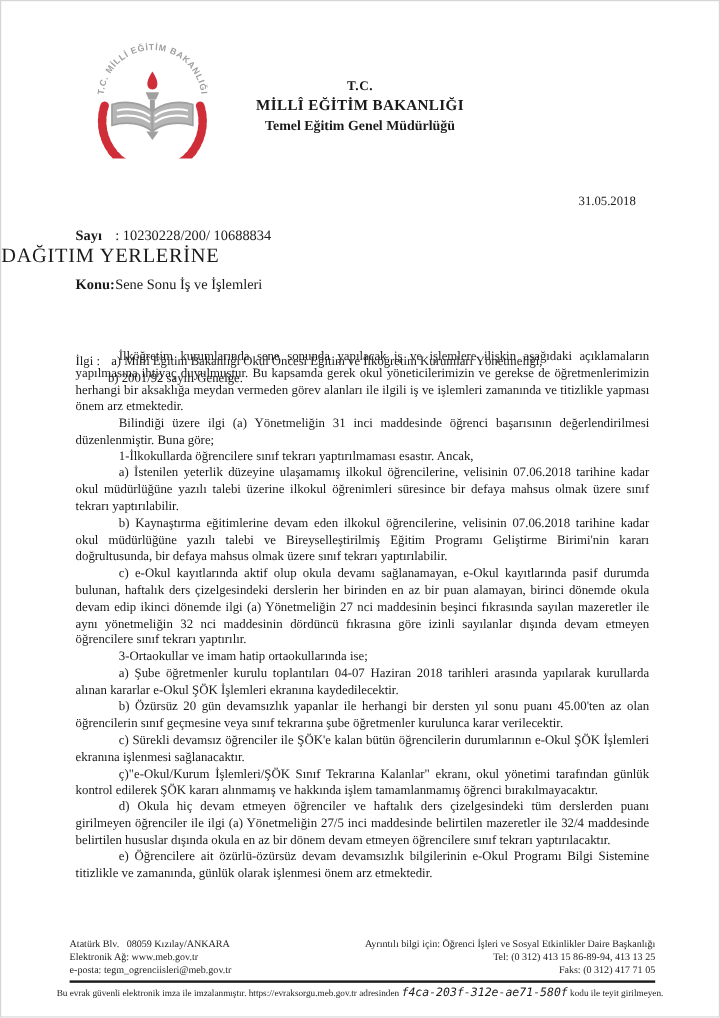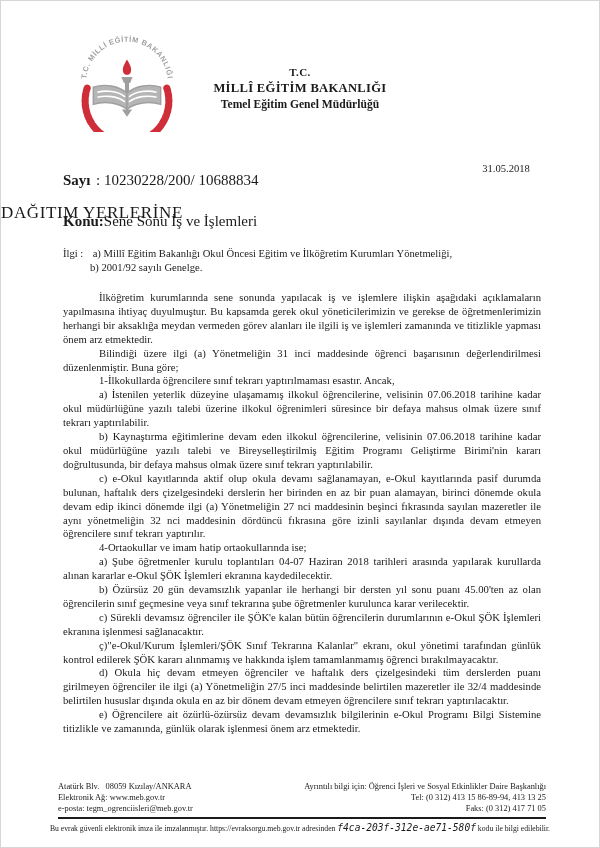--- a/index.html
+++ b/index.html
@@ -12,29 +12,29 @@
     font-family:"Liberation Serif", serif; color:var(--text);
     overflow:hidden;
   }
   
   .logo{position:absolute; left:72px; top:33px; width:108px; height:98px;}
   .letterhead{position:absolute; left:0; right:0; top:42px; text-align:center; font-weight:bold; line-height:1;margin-top:24px;}
   .lh1{font-size:11px; letter-spacing:.4px;}
   .lh2{font-size:12.6px; margin-top:4px; letter-spacing:.3px;}
   .lh3{font-size:11.6px; margin-top:4px;}
   
-  .meta{position:absolute; left:62px; top:146px; font-size:15px; line-height:13.5px; white-space:pre;}
+  .meta{position:absolute; left:62px; top:162px; font-size:12px; line-height:13.5px; white-space:pre;}
   .meta .lbl{font-weight:bold; display:inline-block; min-width:33px;}
   .date{position:absolute; left:462px; top:146px; width:86px; text-align:center; font-size:10.6px;margin-top:16px;}
   
   .recipient{position:absolute; left:0; right:0; top:202px; text-align:left; font-size:17px; letter-spacing:.6px;}
   
   .ilgi{position:absolute; left:62px; top:246px; font-size:10.6px; line-height:13.5px;}
   .ilgi .row2{padding-left:27px;}
-  .ilgi .lbl{display:inline-block; min-width:27px;}
+  .ilgi .lbl{display:inline-block; min-width:27px;margin-top:48px;}
   
   .body{position:absolute; left:62px; top:290px; width:478px; font-size:10.7px; line-height:13.9px; text-align:justify;}
   .body p{margin:0; text-indent:36px;}
   
   .footer{position:absolute; left:57px; top:781px; width:488px; display:flex; justify-content:space-between; font-size:8.4px; line-height:10.8px;}
   .footer .col-left div{white-space:pre-wrap;}
   .footer .col-right{text-align:right;margin-left:36px;}
   .rule{position:absolute; left:57px; top:816px; width:488px; border-top:2.4px solid var(--rule);}
   .verify{position:absolute; left:0; right:0; top:821px; text-align:center; font-size:7.7px; line-height:12px;}
   .verify .code{font-family:"DejaVu Sans Mono", monospace; font-size:9.6px; letter-spacing:0;font-style:italic;}
@@ -90,21 +90,21 @@
     <div class="row2"><span>b) 2001/92 sayılı Genelge.</span></div>
   </div>
 
   <div class="body">
       <p>İlköğretim kurumlarında sene sonunda yapılacak iş ve işlemlere ilişkin aşağıdaki açıklamaların yapılmasına ihtiyaç duyulmuştur. Bu kapsamda gerek okul yöneticilerimizin ve gerekse de öğretmenlerimizin herhangi bir aksaklığa meydan vermeden görev alanları ile ilgili iş ve işlemleri zamanında ve titizlikle yapması önem arz etmektedir.</p>
       <p>Bilindiği üzere ilgi (a) Yönetmeliğin 31 inci maddesinde öğrenci başarısının değerlendirilmesi düzenlenmiştir. Buna göre;</p>
       <p>1-İlkokullarda öğrencilere sınıf tekrarı yaptırılmaması esastır. Ancak,</p>
       <p>a) İstenilen yeterlik düzeyine ulaşamamış ilkokul öğrencilerine, velisinin 07.06.2018 tarihine kadar okul müdürlüğüne yazılı talebi üzerine ilkokul öğrenimleri süresince bir defaya mahsus olmak üzere sınıf tekrarı yaptırılabilir.</p>
       <p>b) Kaynaştırma eğitimlerine devam eden ilkokul öğrencilerine, velisinin 07.06.2018 tarihine kadar okul müdürlüğüne yazılı talebi ve Bireyselleştirilmiş Eğitim Programı Geliştirme Birimi'nin kararı doğrultusunda, bir defaya mahsus olmak üzere sınıf tekrarı yaptırılabilir.</p>
       <p>c) e-Okul kayıtlarında aktif olup okula devamı sağlanamayan, e-Okul kayıtlarında pasif durumda bulunan, haftalık ders çizelgesindeki derslerin her birinden en az bir puan alamayan, birinci dönemde okula devam edip ikinci dönemde ilgi (a) Yönetmeliğin 27 nci maddesinin beşinci fıkrasında sayılan mazeretler ile aynı yönetmeliğin 32 nci maddesinin dördüncü fıkrasına göre izinli sayılanlar dışında devam etmeyen öğrencilere sınıf tekrarı yaptırılır.</p>
-      <p>4-Ortaokullar ve imam hatip ortaokullarında ise;</p>
+      <p>3-Ortaokullar ve imam hatip ortaokullarında ise;</p>
       <p>a) Şube öğretmenler kurulu toplantıları 04-07 Haziran 2018 tarihleri arasında yapılarak kurullarda alınan kararlar e-Okul ŞÖK İşlemleri ekranına kaydedilecektir.</p>
       <p>b) Özürsüz 20 gün devamsızlık yapanlar ile herhangi bir dersten yıl sonu puanı 45.00'ten az olan öğrencilerin sınıf geçmesine veya sınıf tekrarına şube öğretmenler kurulunca karar verilecektir.</p>
       <p>c) Sürekli devamsız öğrenciler ile ŞÖK'e kalan bütün öğrencilerin durumlarının e-Okul ŞÖK İşlemleri ekranına işlenmesi sağlanacaktır.</p>
       <p>ç)"e-Okul/Kurum İşlemleri/ŞÖK Sınıf Tekrarına Kalanlar" ekranı, okul yönetimi tarafından günlük kontrol edilerek ŞÖK kararı alınmamış ve hakkında işlem tamamlanmamış öğrenci bırakılmayacaktır.</p>
       <p>d) Okula hiç devam etmeyen öğrenciler ve haftalık ders çizelgesindeki tüm derslerden puanı girilmeyen öğrenciler ile ilgi (a) Yönetmeliğin 27/5 inci maddesinde belirtilen mazeretler ile 32/4 maddesinde belirtilen hususlar dışında okula en az bir dönem devam etmeyen öğrencilere sınıf tekrarı yaptırılacaktır.</p>
       <p>e) Öğrencilere ait özürlü-özürsüz devam devamsızlık bilgilerinin e-Okul Programı Bilgi Sistemine titizlikle ve zamanında, günlük olarak işlenmesi önem arz etmektedir.</p>
     </div>
 
   <div class="footer">
     <div class="col-left">
@@ -117,16 +117,16 @@
         <div>Tel: (0 312) 413 15 86-89-94, 413 13 25</div>
         <div>Faks: (0 312) 417 71 05</div>
       </div>
   </div>
 
   <div class="rule"></div>
 
   <div class="verify">
     <span>Bu evrak güvenli elektronik imza ile imzalanmıştır. https://evraksorgu.meb.gov.tr adresinden</span>
     <span class="code">f4ca-203f-312e-ae71-580f</span>
-    <span>kodu ile bilgi edilebilir.</span>
+    <span>kodu ile teyit girilmeyen.</span>
   </div>
 
 </div>
 
 </body></html>

